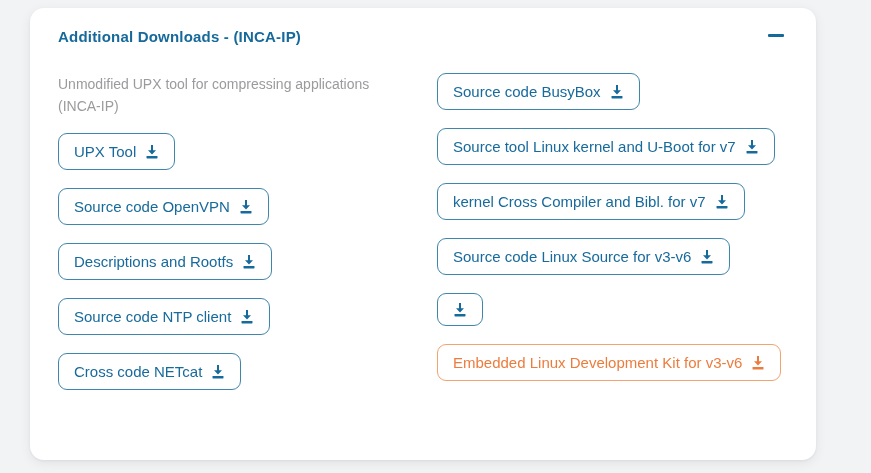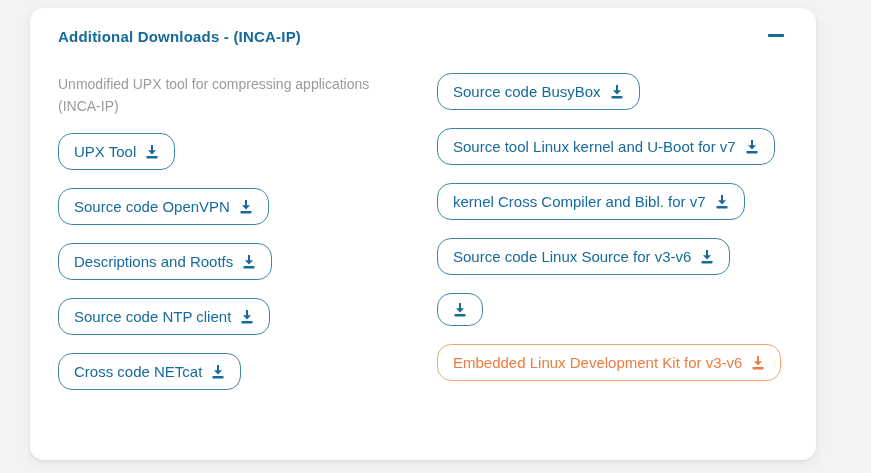--- a/index.html
+++ b/index.html
@@ -69,21 +69,21 @@
     min-height: 44px;
     margin-bottom: -2px;
   }
   .dl-btn {
     display: inline-flex;
     align-items: center;
     gap: 9px;
     padding: 8px 15px;
     background: #ffffff;
     border: 1px solid #3f86ad;
-    border-radius: 14px;
+    border-radius: 9px;
     color: #176a9c;
     font-size: 15px;
     font-family: "Liberation Sans", sans-serif;
     cursor: pointer;
     white-space: nowrap;
     line-height: 19px;
   }
   .dl-btn .dl-icon { flex: 0 0 auto; display: inline-flex; }
   .dl-btn.orange {
     color: #ec7c3e;

